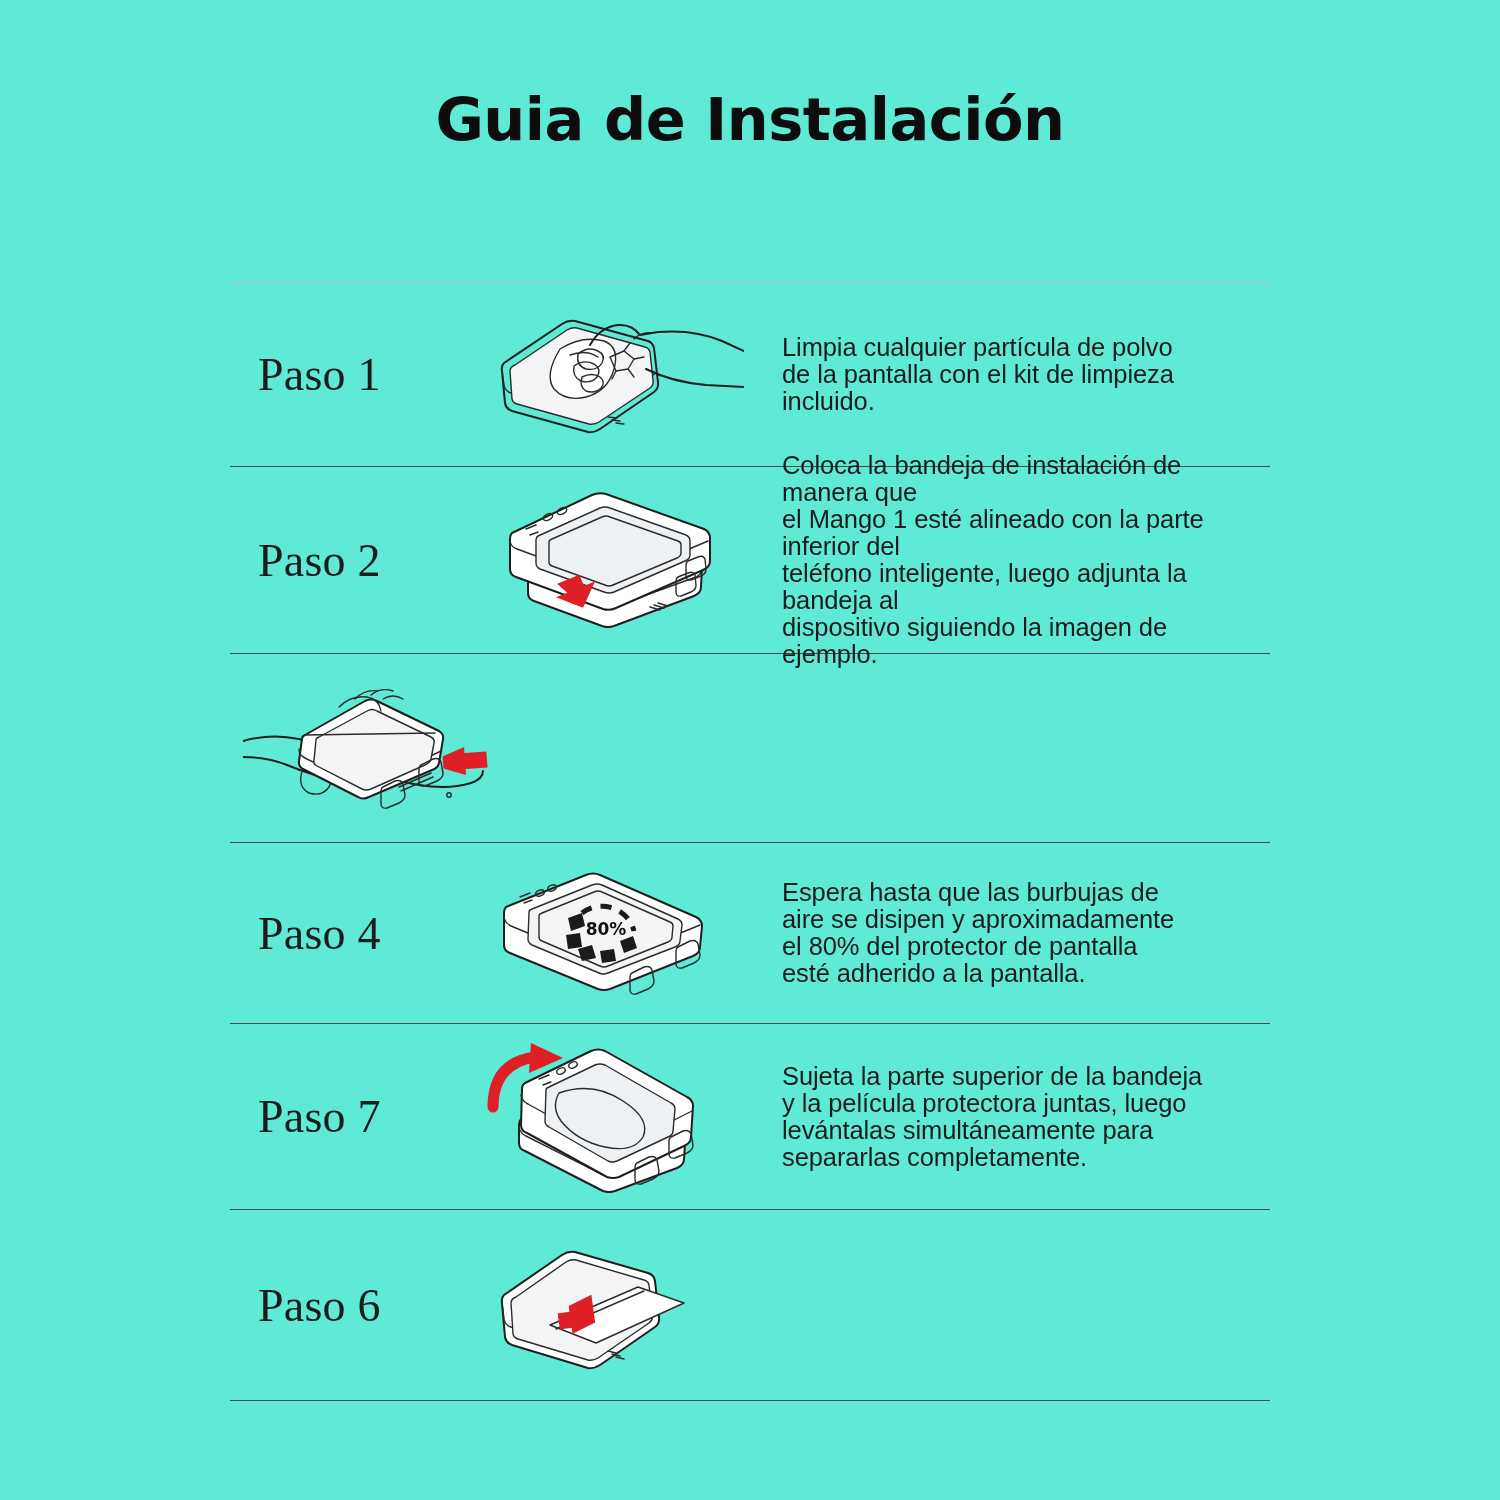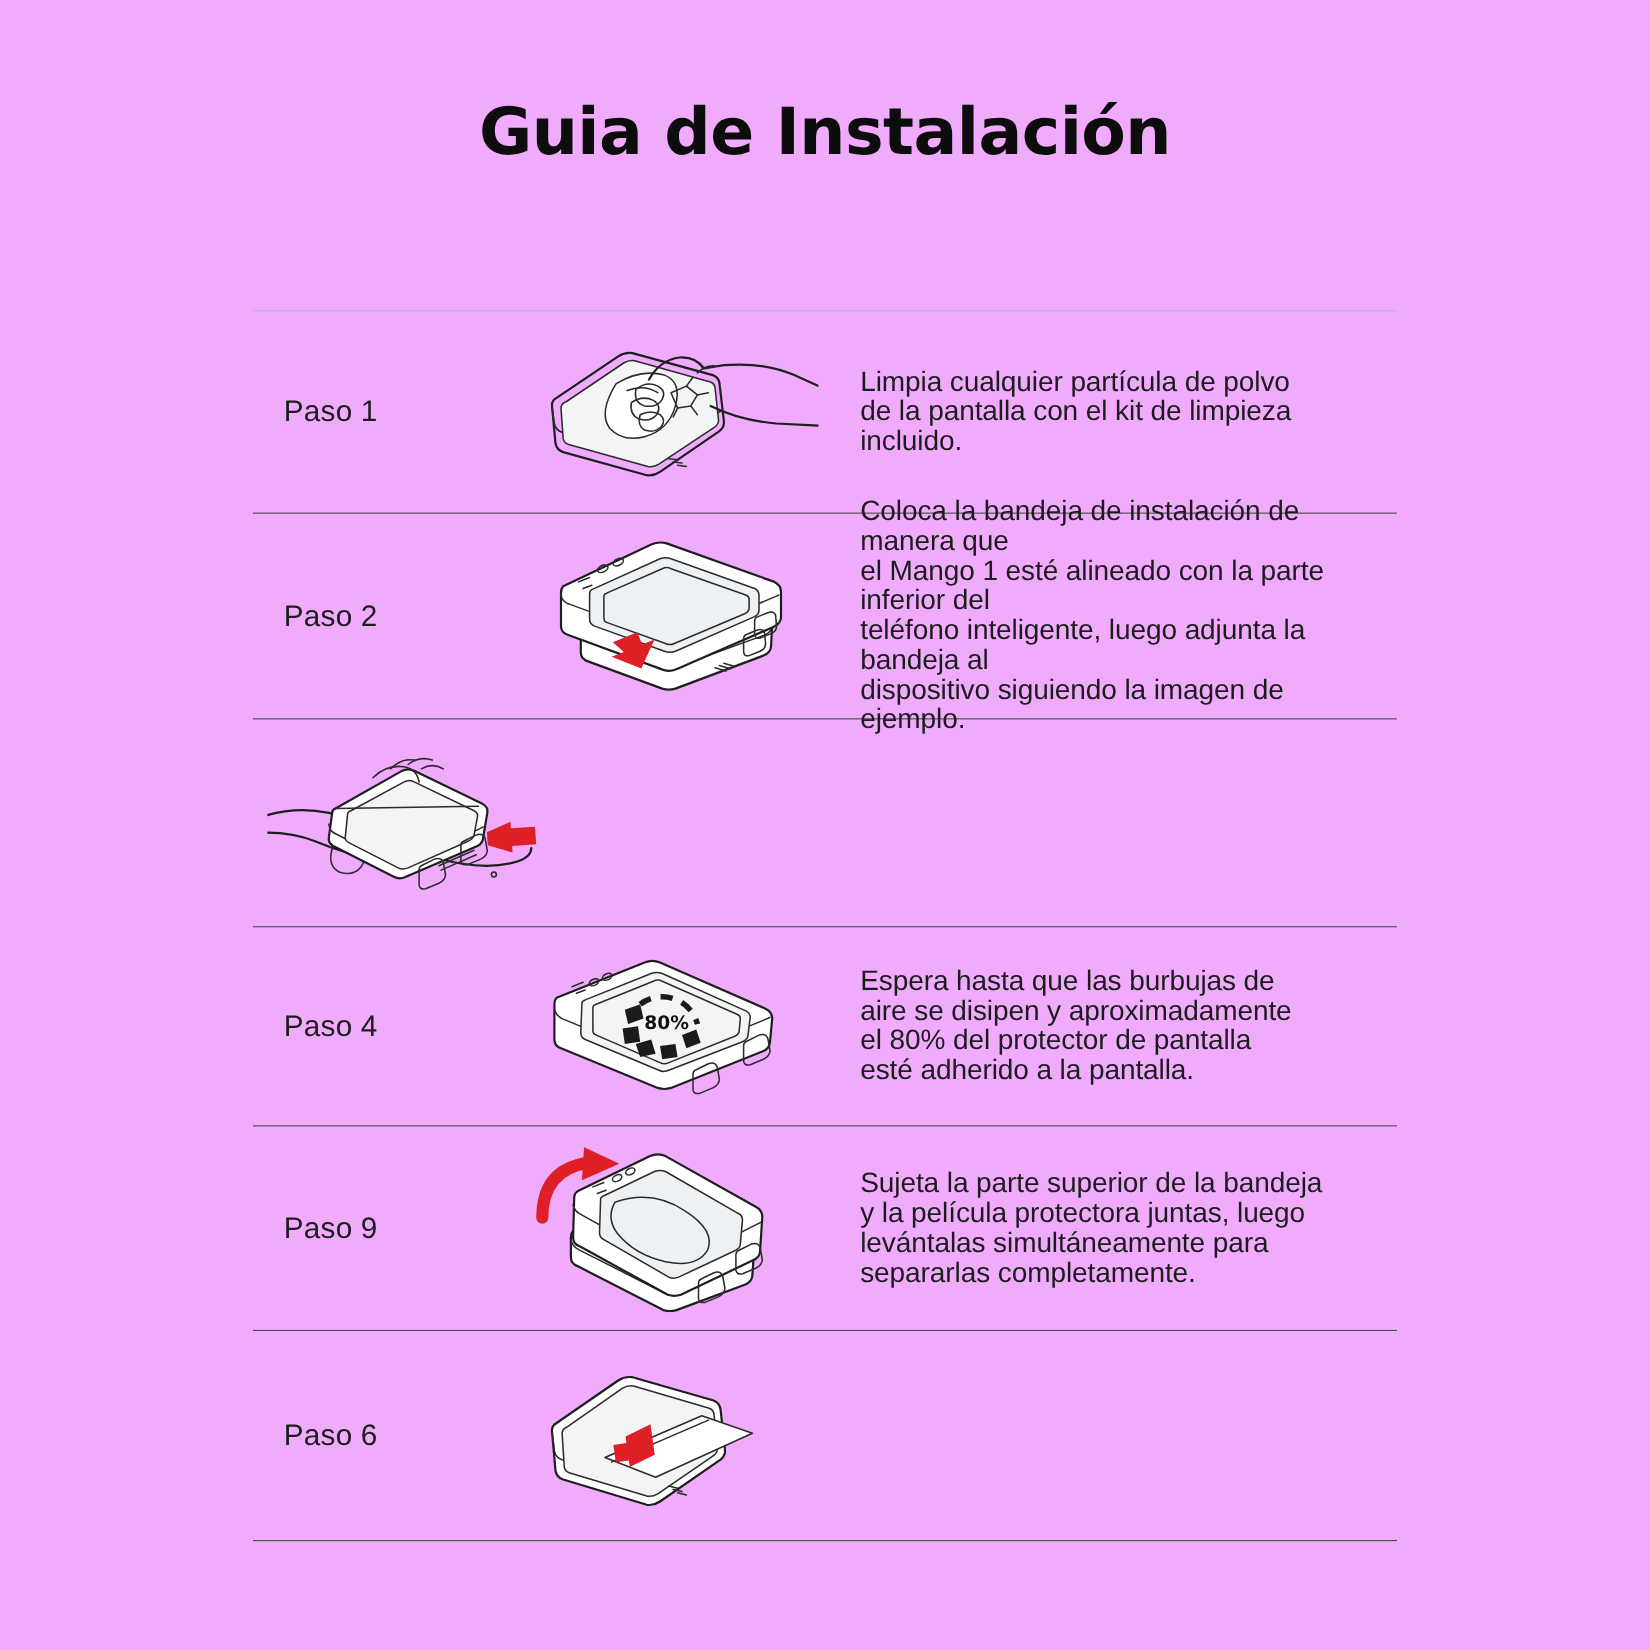--- a/index.html
+++ b/index.html
@@ -14,21 +14,21 @@
     font-family: "Liberation Sans", sans-serif;
     color: #1a1a1a;
     position: relative;
     overflow: hidden;
   }
 
   .page {
     width: 1500px;
     height: 1500px;
     position: relative;
-    background: #f0abfc;
+    background: #5eead4;
   }
 
   
   .title-wrap {
     position: absolute;
     top: 86px;
     left: 0;
     width: 1500px;
     text-align: center;
   }
@@ -64,22 +64,22 @@
   }
 
   .step-label-cell {
     width: 236px;
     flex: 0 0 236px;
     display: flex;
     align-items: center;
     padding-left: 28px;
   }
   .step-label {
-    font-family: Liberation Sans, sans-serif;
-    font-size: 27px;
+    font-family: Liberation Serif, serif;
+    font-size: 46px;
     font-weight: 400;
     color: #1c1c1c;
     letter-spacing: 0.2px;
     white-space: nowrap;
   }
 
   .step-figure-cell {
     width: 294px;
     flex: 0 0 294px;
     display: flex;
@@ -375,21 +375,21 @@
 aire se disipen y aproximadamente
 el 80% del protector de pantalla
 esté adherido a la pantalla.</p>
       </div>
     </div>
 
     <div class="divider dark"></div>
 
     <div class="step-row h5">
       <div class="step-label-cell">
-        <span class="step-label">Paso 9</span>
+        <span class="step-label">Paso 7</span>
       </div>
       <div class="step-figure-cell">
         <svg width="280" height="152" viewBox="0 0 280 152">
 
           <path class="fill-white" d="M48 78 L112 50 Q118 48 124 50 L206 94 Q212 97 212 103
                                       L211 118 Q211 124 204 127 L142 150 Q136 152 130 150
                                       L52 110 Q46 108 46 102 L46 84 Q46 80 48 78 Z"></path>
           <path class="ln" d="M48 78 L112 50 Q118 48 124 50 L206 94 Q212 97 212 103
                               L211 118 Q211 124 204 127 L142 150 Q136 152 130 150
                               L52 110 Q46 108 46 102 L46 84 Q46 80 48 78 Z"></path>

